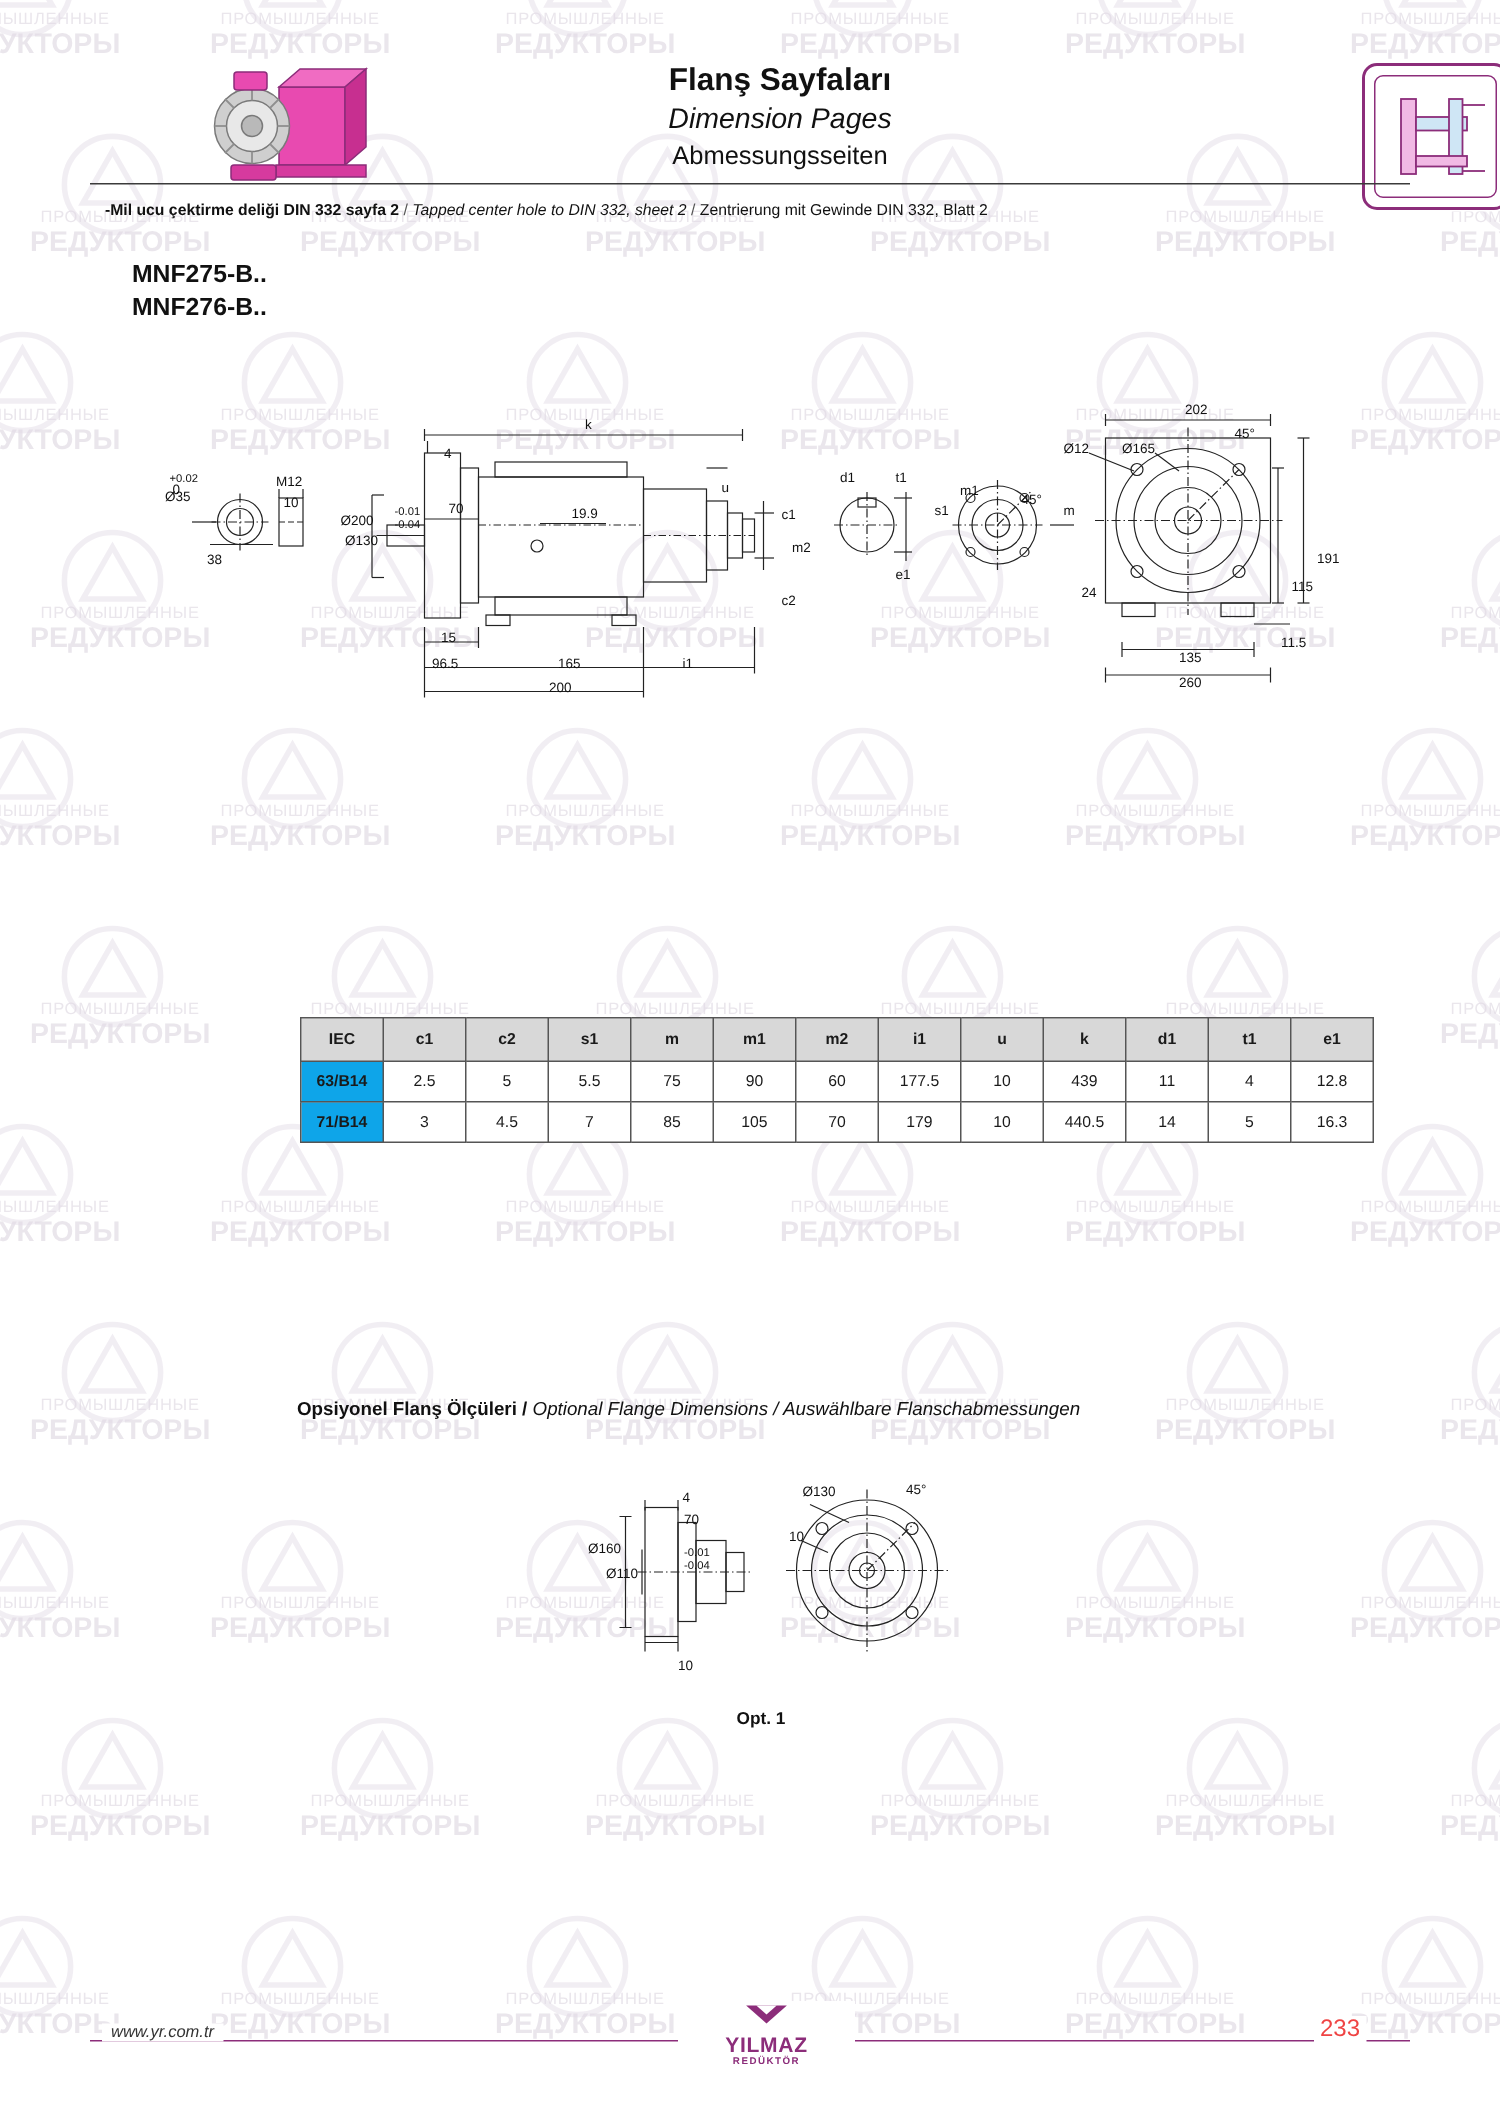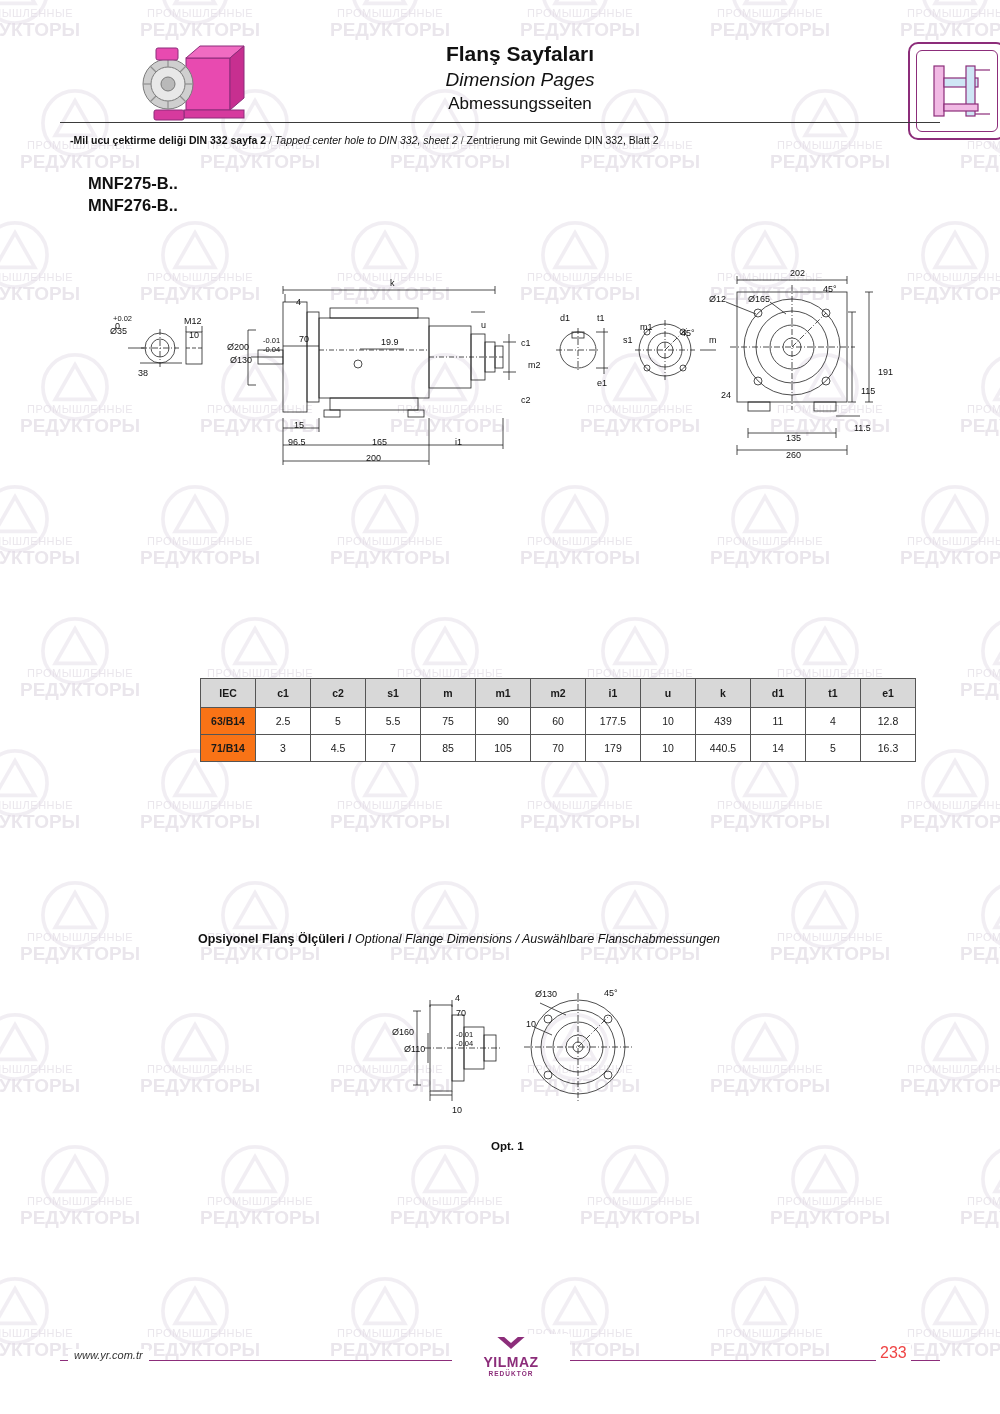--- a/index.html
+++ b/index.html
@@ -78,21 +78,21 @@
     position:absolute;left:200px;top:678px;border-collapse:collapse;
     font-size:10.5px;background:#fff;
   }
   #spec-table th,#spec-table td{
     border:1px solid #555;text-align:center;vertical-align:middle;
   }
   #spec-table thead th{
     background:#d8d8d8;font-weight:bold;height:26px;
   }
   #spec-table tbody td{height:24px;}
-  #spec-table tbody td:first-child{font-weight:bold;background:#f97316;}
+  #spec-table tbody td:first-child{font-weight:bold;background:#0ea5e9;}
   .col-iec{width:52px;}
   .col-n{width:52px;}
   
   .opt-title{
     position:absolute;left:198px;top:932px;font-size:12.5px;color:#111;
   }
   .opt-title .b{font-weight:bold;}
   .opt-title .i{font-style:italic;}
   .opt-caption{
     position:absolute;left:491px;top:1140px;font-size:11.5px;font-weight:bold;color:#111;

